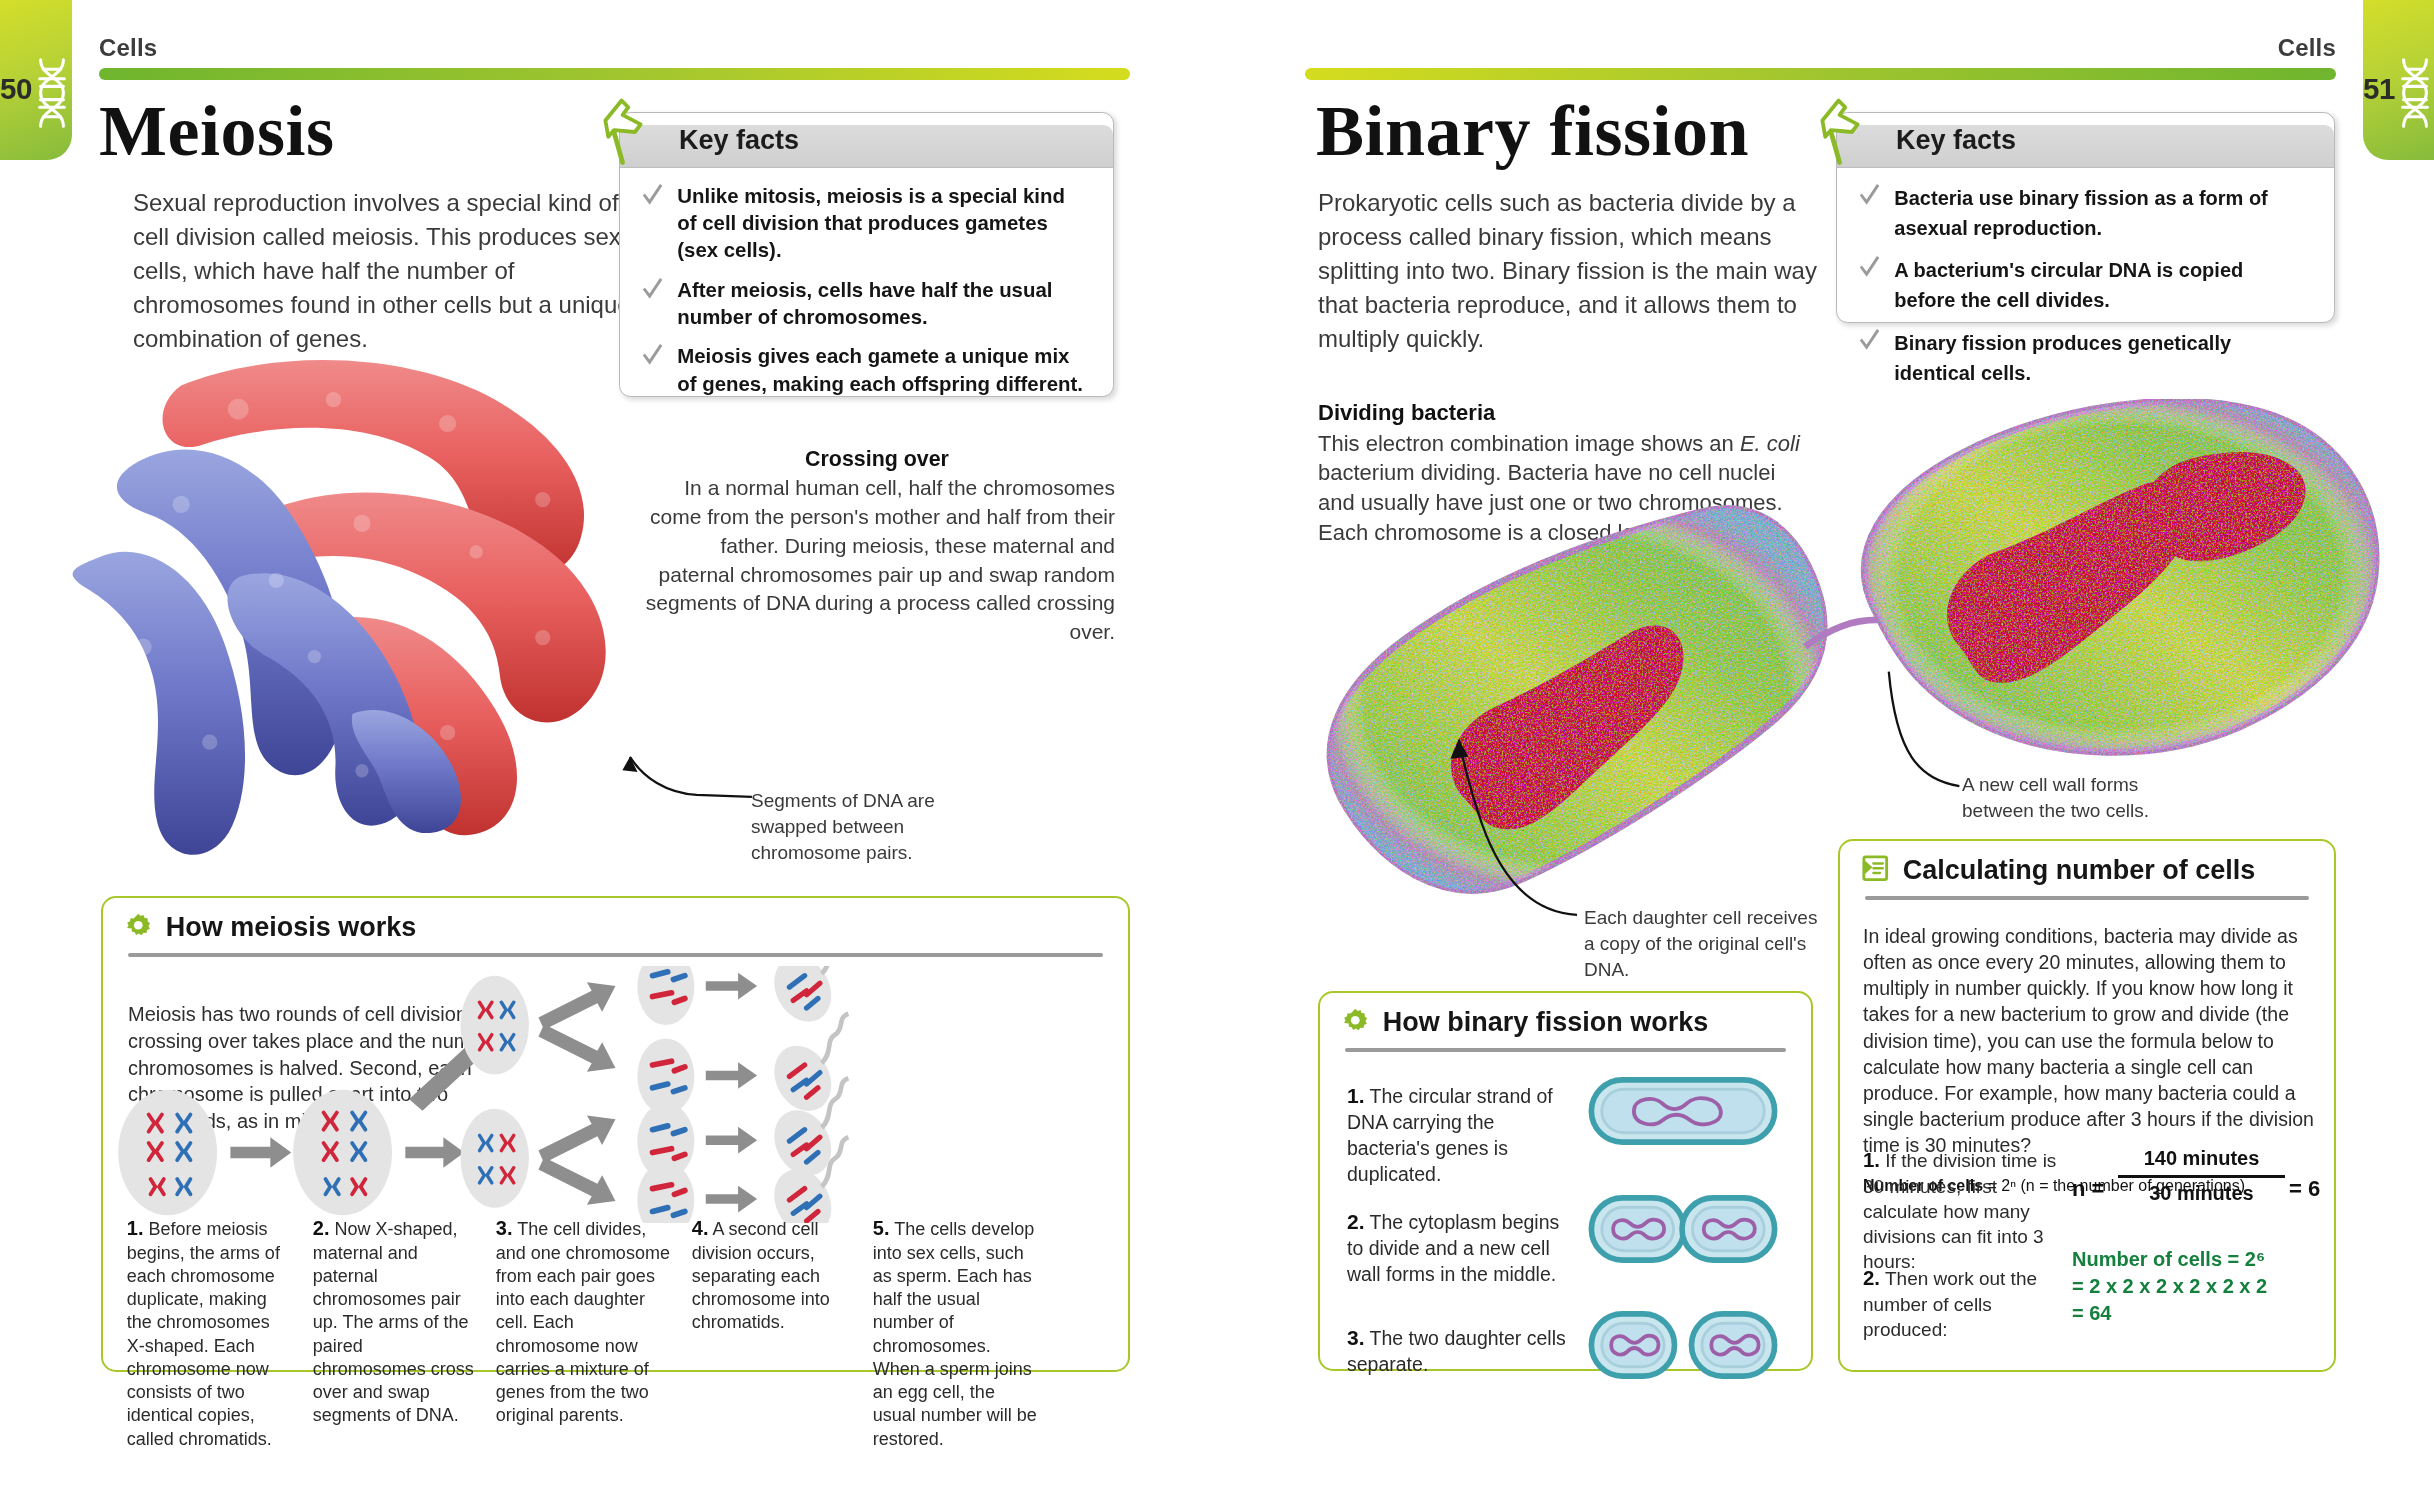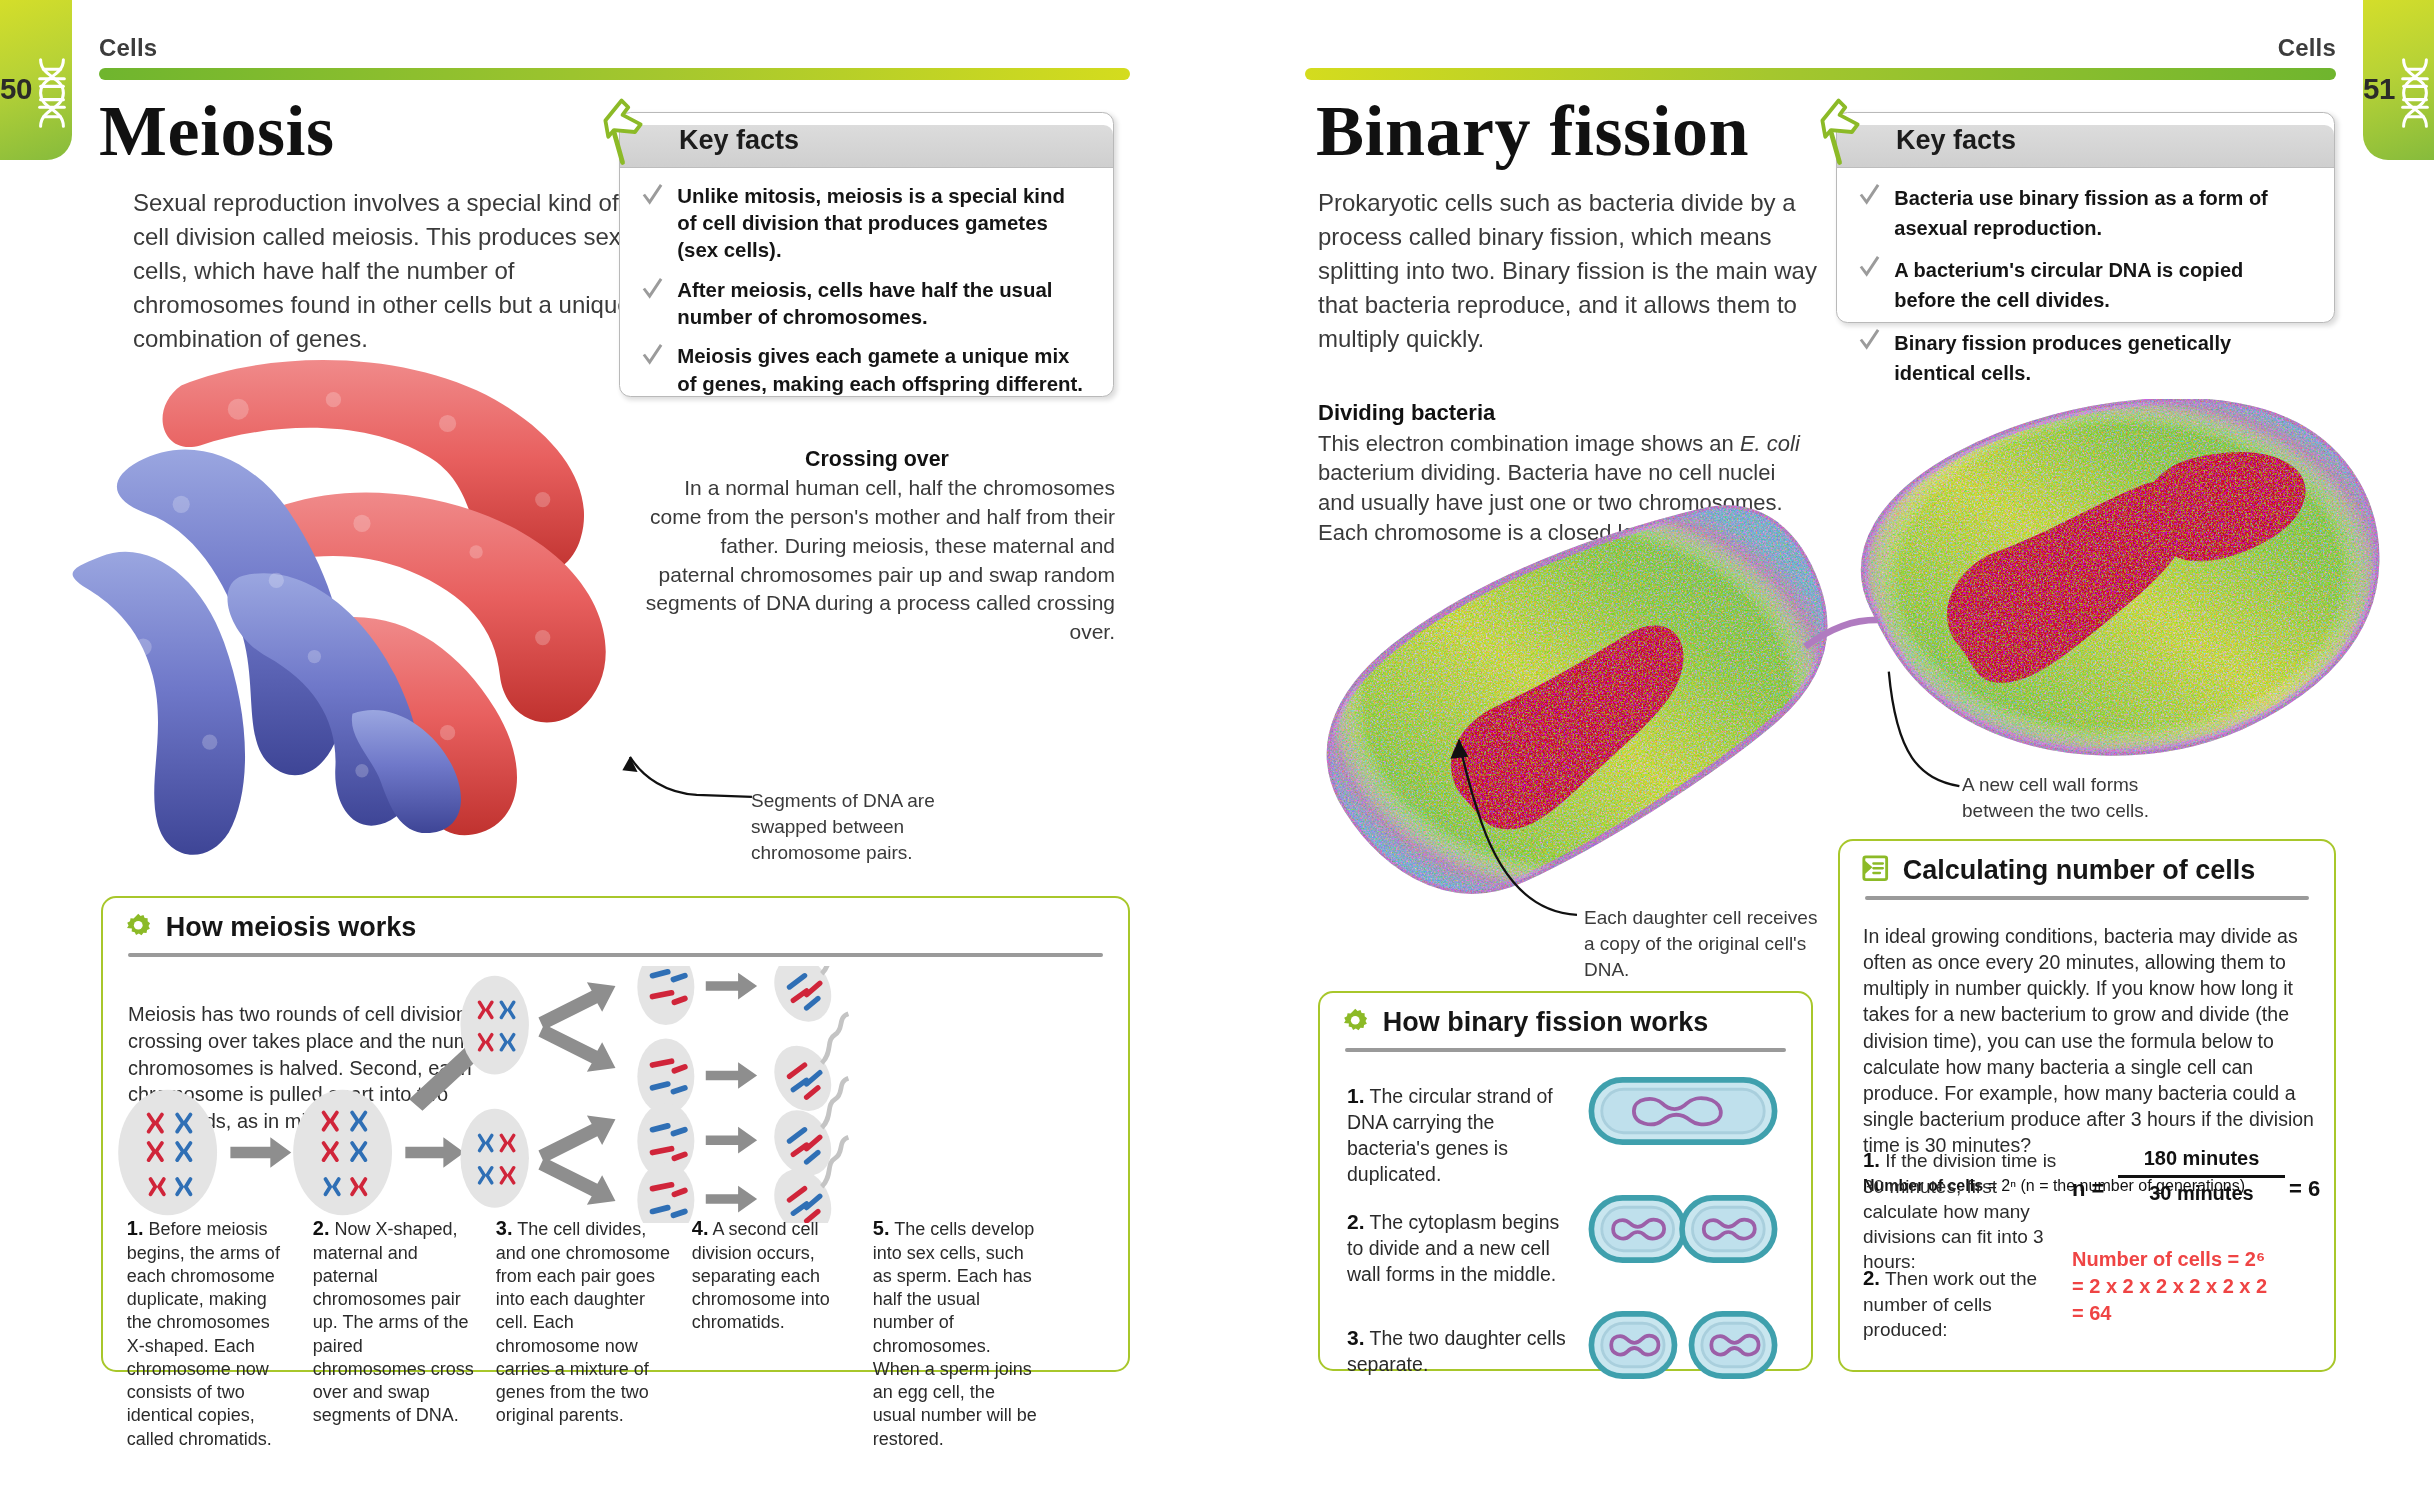--- a/index.html
+++ b/index.html
@@ -140,21 +140,21 @@
   #calc-para { font-size: 19.5px; line-height: 1.34; color: #2b2b2b; }
   #calc-formula { margin-top: 19px; font-size: 16px; color: #111; }
   #calc-formula b { font-weight: bold; }
   .calc-step { position: absolute; font-size: 19px; line-height: 1.32; color: #2b2b2b; }
   .calc-step b { font-size: 20.4px; color: #111; }
   .frac { position: absolute; text-align: center; font-weight: bold; color: #111; }
   .frac .num, .frac .den { font-size: 20px; padding: 1.9px 7.6px; }
   .frac .bar { height: 2.9px; background: #111; margin: 2.9px 0; }
   .eqleft  { position: absolute; font-size: 22px; font-weight: bold; color: #111; }
   .eqright { position: absolute; font-size: 22px; font-weight: bold; color: #111; }
-  .calc-result { position: absolute; font-size: 20px; font-weight: bold; color: #ef4444;
+  .calc-result { position: absolute; font-size: 20px; font-weight: bold; color: #15803d;
                  line-height: 1.34; }
 
   
   .illus { position: absolute; }
   i { font-style: italic; }
 </style>
 </head>
 <body>
 
 <div id="spread">
@@ -661,21 +661,21 @@
         <span>= 2ⁿ (n = the number of generations)</span>
       </p>
     </div>
 
     <div class="calc-step" style="left:23px; top:306px; width:200px;">
       <b>1.</b>
       <span>If the division time is 30 minutes, first calculate how many divisions can fit into 3 hours:</span>
     </div>
     <div class="eqleft" style="left:232px; top:335px;">n  =</div>
     <div class="frac" style="left:278px; top:304px; width:167px;">
-      <div class="num">180 minutes</div>
+      <div class="num">140 minutes</div>
       <div class="bar"></div>
       <div class="den">30 minutes</div>
     </div>
     <div class="eqright" style="left:449px; top:335px;">=  6</div>
 
     <div class="calc-step" style="left:23px; top:424px; width:194px;">
       <b>2.</b>
       <span>Then work out the number of cells produced:</span>
     </div>
     <div class="calc-result" style="left:232px; top:405px; width:257px;">

